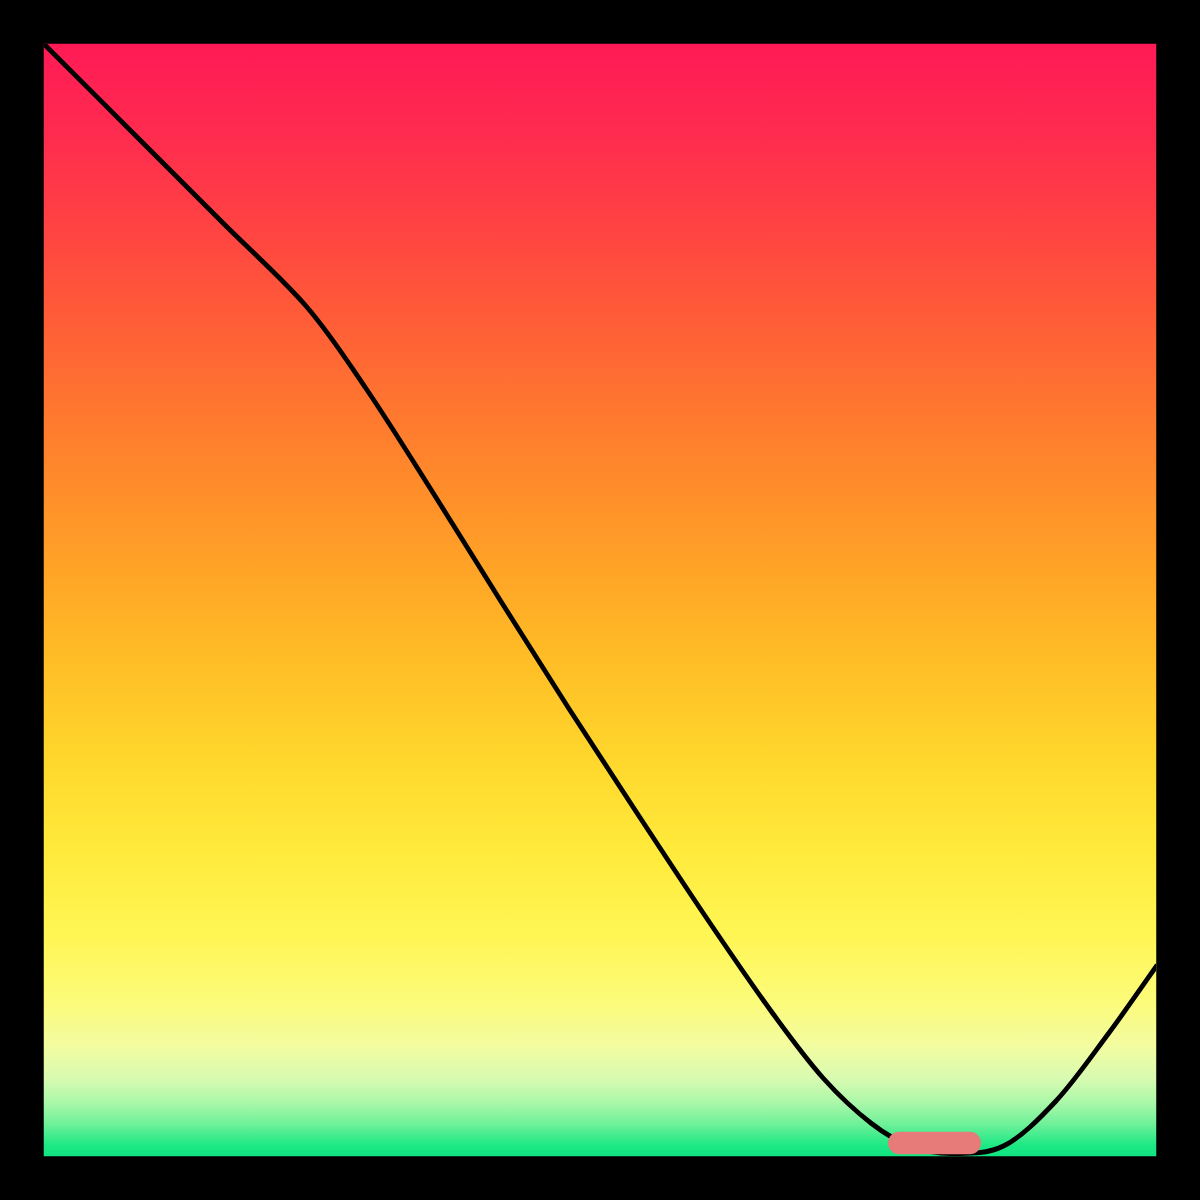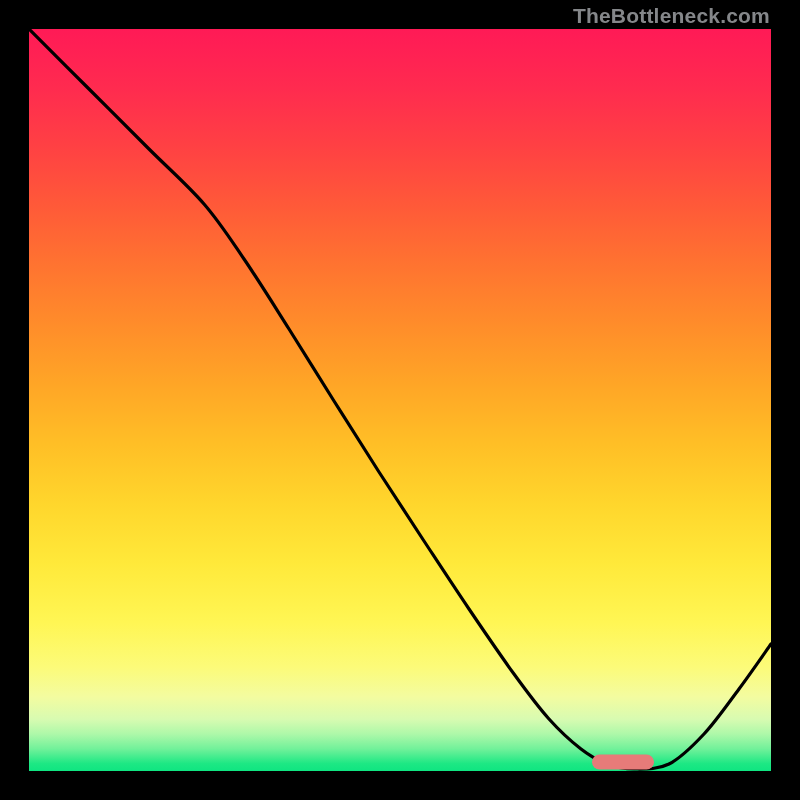--- a/index.html
+++ b/index.html
@@ -84,14 +84,13 @@
 
   <div class="plot-area">
     <div class="gradient"></div>
 
     <svg class="curve" viewBox="0 0 742 742" preserveAspectRatio="none">
       <path id="curve-path" class="line" d="M0 0 C 10.0 10.0, 40.0 40.0, 60 60 C 80.0 80.0, 100.8 100.8, 120 120 C 139.2 139.2, 159.2 156.7, 175 175 C 190.8 193.3, 200.8 209.2, 215 230 C 229.2 250.8, 245.0 276.3, 260 300 C 275.0 323.7, 290.0 348.2, 305 372 C 320.0 395.8, 335.0 419.7, 350 443 C 365.0 466.3, 380.0 489.2, 395 512 C 410.0 534.8, 425.0 557.8, 440 580 C 455.0 602.2, 471.7 626.7, 485 645 C 498.3 663.3, 508.8 677.5, 520 690 C 531.2 702.5, 542.3 712.5, 552 720 C 561.7 727.5, 569.2 731.7, 578 735 C 586.8 738.3, 594.7 740.0, 605 740 C 615.3 740.0, 628.3 740.8, 640 735 C 651.7 729.2, 663.3 717.5, 675 705 C 686.7 692.5, 698.8 675.0, 710 660 C 721.2 645.0, 736.7 622.5, 742 615"></path>
       <rect id="marker-rect" class="marker" rx="7.5" ry="7.5" x="563" y="725.5" width="62" height="15"></rect>
     </svg>
   </div>
 
-  <div class="watermark">TheBottleneck.com</div>
 </div>
 
 </body></html>

